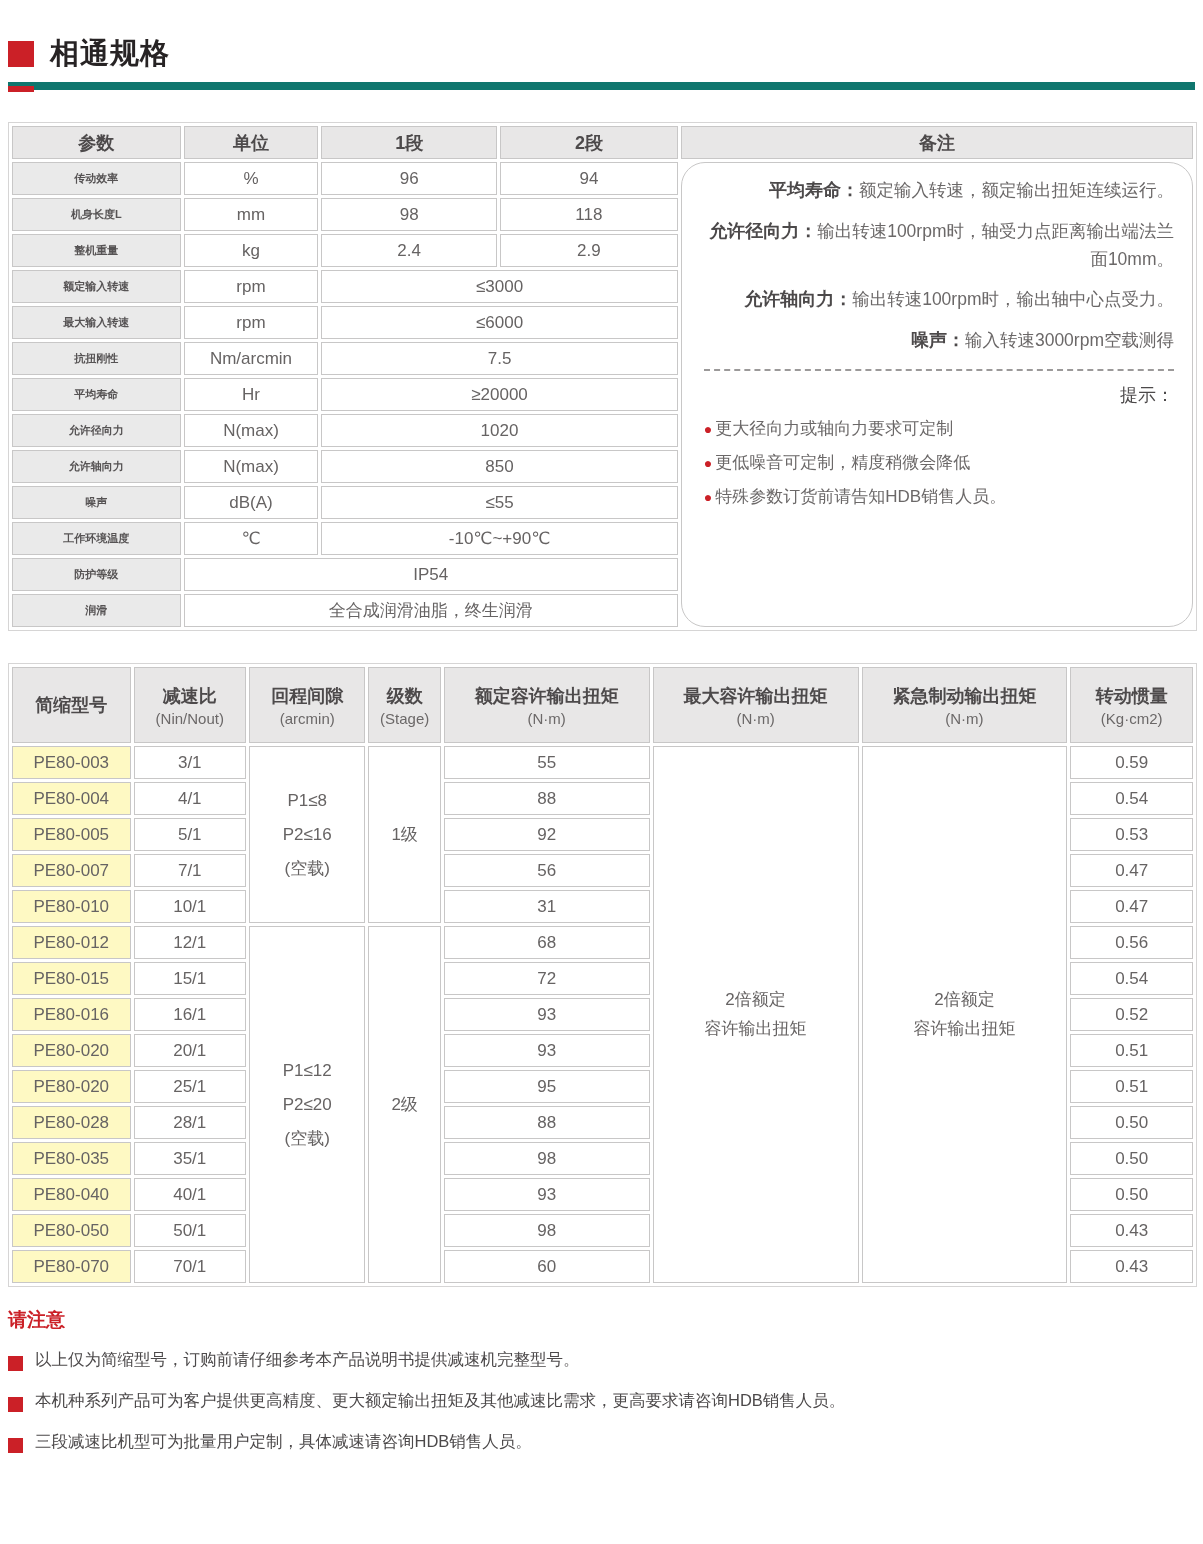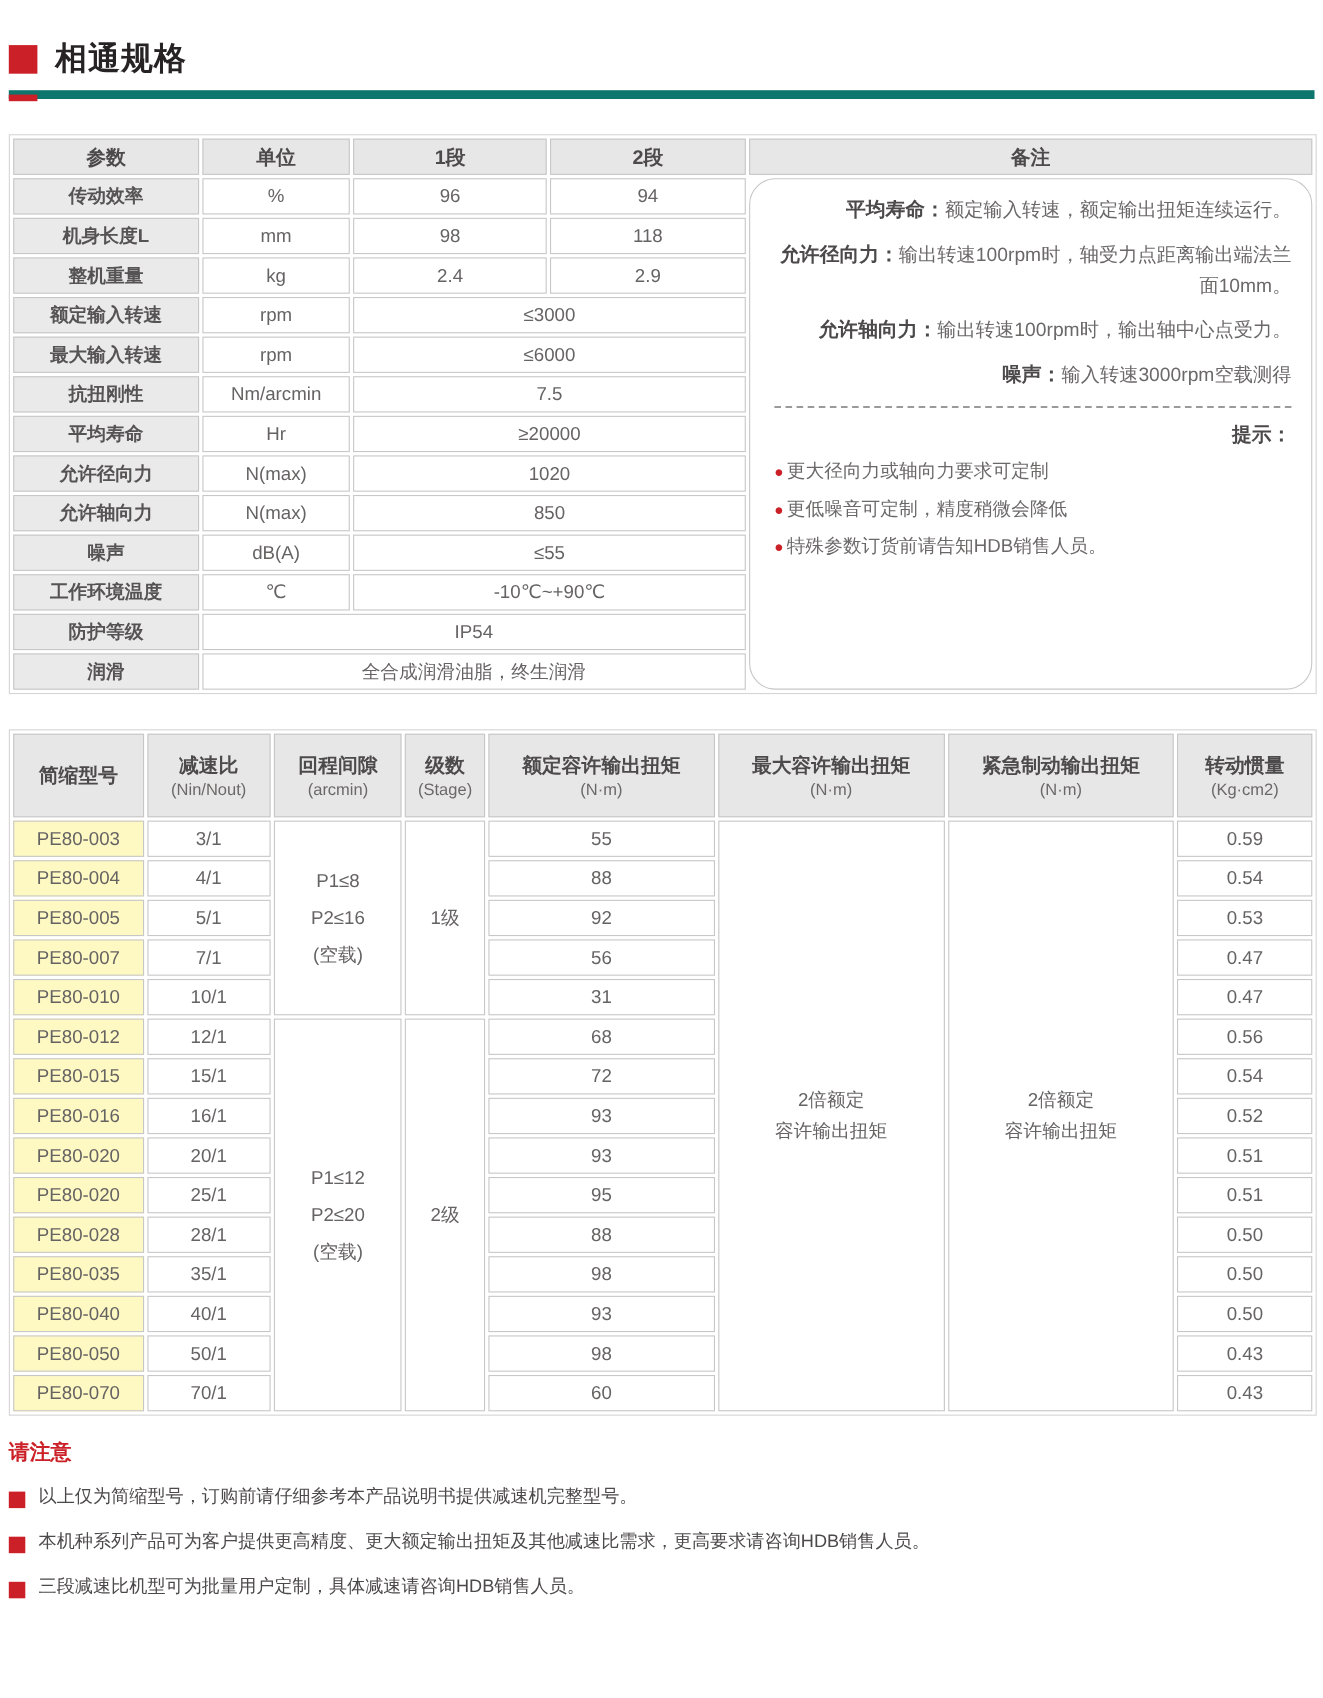--- a/index.html
+++ b/index.html
@@ -62,38 +62,38 @@
   th {
     background: #e8e7e7;
     color: #4d4a4b;
     font-weight: bold;
     font-size: 18px;
   }
   .param-cell {
     background: #eaeaea;
     font-weight: bold;
     color: #565354;
-    font-size: 17px;
+    font-size: 11px;
   }
 
   
   .remark-cell {
     vertical-align: top;
     text-align: right;
     padding: 14px 18px 6px 22px;
     border-radius: 24px;
   }
   .remark-note { margin-bottom: 13px; line-height: 1.55; font-size: 17.5px; color: #6b6868; }
   .remark-note b { color: #4c494a; font-size: 18px; }
   .dashed-divider {
     border: none;
     border-top: 2px dashed #9b9999;
     margin: 14px 0 12px 0;
   }
-  .hint-title { font-weight: bold; color: #4c494a; font-size: 18px; margin-bottom: 10px; }
+  .hint-title { font-weight: normal; color: #4c494a; font-size: 18px; margin-bottom: 10px; }
   .hint-item { display: flex; align-items: baseline; margin-bottom: 11px; font-size: 17px; color: #6b6868; }
   .hint-dot { color: #cb2027; font-size: 14px; margin-right: 3px; flex: 0 0 auto; }
 
   
   th .sub { display: block; font-weight: normal; font-size: 15px; color: #6b6868; margin-top: 2px; }
   .model-cell { background: #fef9c3; }
   .group-cell span { display: block; line-height: 2.0; font-size: 17px; }
   .merged-torque span { display: block; line-height: 1.7; font-size: 17px; }
 
   

